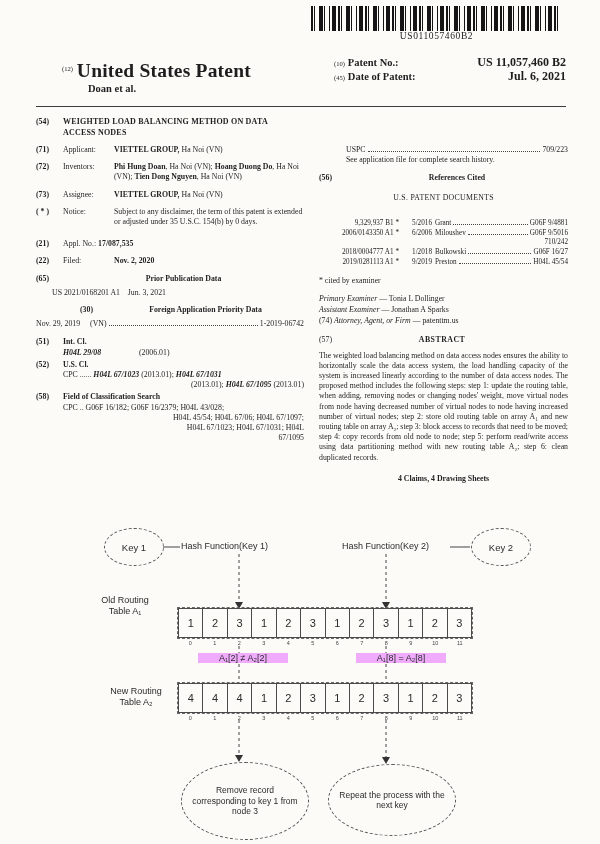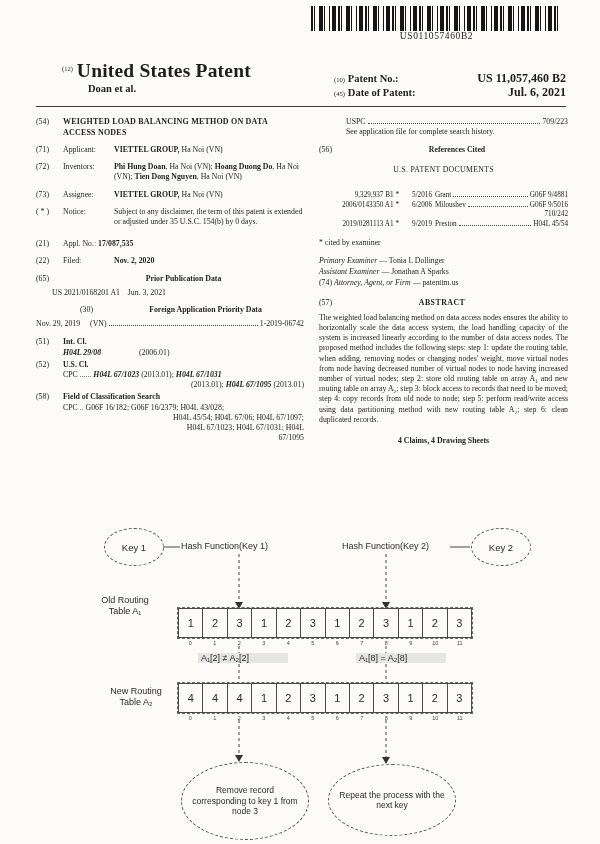--- a/index.html
+++ b/index.html
@@ -21,45 +21,45 @@
   }
   .barcode-num{
     position:absolute;left:311px;top:31px;width:251px;text-align:center;
     font-size:9.5px;letter-spacing:.6px;color:#222;
   }
   
   .hdr-left{position:absolute;left:62px;top:60px;}
   .kindnum{font-size:6.5px;vertical-align:6px;}
   .hdr-title{font-size:19.5px;font-weight:bold;letter-spacing:.2px;}
   .hdr-author{font-size:10.5px;font-weight:bold;margin-left:26px;margin-top:1px;}
-  .hdr-right{position:absolute;left:334px;top:72px;width:232px;}
+  .hdr-right{position:absolute;left:334px;top:56px;width:232px;}
   .hdr-row{display:flex;align-items:baseline;font-size:10px;line-height:13px;}
   .hdr-row .knum{font-size:6.5px;margin-right:3px;}
   .hdr-row .hlabel{font-weight:bold;font-size:10.5px;}
   .hdr-row .hval{font-weight:bold;font-size:12px;margin-left:auto;}
   .hdr-rule{position:absolute;left:36px;top:106px;width:530px;height:0;border-top:1.6px solid #3c3c3c;}
   
   .cols{position:absolute;left:36px;top:117px;width:532px;display:flex;gap:15px;}
   .col-l{width:268px;font-size:7.8px;line-height:10.2px;}
   .col-r{width:249px;font-size:7.8px;line-height:10.2px;}
   .sec{display:grid;grid-template-columns:27px 1fr;margin-bottom:7px;}
-  .sec .num{white-space:nowrap;}
+  .sec .num{white-space:nowrap;font-weight:bold;}
   .lab-val{display:grid;grid-template-columns:51px 1fr;}
   .b{font-weight:bold;}
   .bi{font-weight:bold;font-style:italic;}
   .i{font-style:italic;}
   .title54{font-weight:bold;font-size:8px;line-height:10.5px;letter-spacing:.2px;max-width:206px;}
   .center-head{text-align:center;font-weight:bold;}
   .leader{flex:1;border-bottom:1px dotted #444;margin:0 2px 1.5px 2px;min-width:8px;}
   .flexline{display:flex;align-items:baseline;}
   .ralign{text-align:right;}
   .fos-lines div{text-align:right;}
   .fos-lines div:first-child{text-align:left;}
   
-  .uspc-block{margin-left:27px;margin-bottom:8px;}
+  .uspc-block{margin-left:27px;margin-bottom:8px;margin-top:28px;}
   .refs-head{text-align:center;font-weight:bold;margin-bottom:6px;}
   .refs-sub{text-align:center;margin-bottom:16px;letter-spacing:.3px;}
   .cit{display:flex;align-items:baseline;font-size:7.2px;line-height:9.8px;}
   .cit .ref{width:80px;text-align:right;white-space:nowrap;}
   .cit .date{width:33px;text-align:right;white-space:nowrap;margin-right:3px;}
   .cit .nm{white-space:nowrap;}
   .cit .cls{text-align:right;white-space:nowrap;}
   .cit-extra{text-align:right;font-size:7.2px;line-height:9.8px;}
   .cited-note{margin:8px 0 8px 0;}
   .exam{line-height:10.8px;}
@@ -75,21 +75,21 @@
     display:flex;align-items:center;justify-content:center;text-align:center;}
   .key-ell{font-size:9.5px;}
   .hash-lab{position:absolute;font-size:9px;white-space:nowrap;}
   .tbl-label{position:absolute;width:82px;text-align:center;font-size:9px;line-height:11px;}
   .cells{position:absolute;left:178px;width:294px;height:30px;display:flex;outline:1px dashed #666;}
   .cells span{flex:1;border:1px solid #4a4a4a;margin-left:-1px;display:flex;
     align-items:center;justify-content:center;font-size:11px;background:#fcfbf8;}
   .cells span:first-child{margin-left:0;}
   .idxrow{position:absolute;left:178px;width:294px;display:flex;}
   .idxrow span{flex:1;text-align:center;font-size:5.5px;color:#444;}
-  .eq{position:absolute;font-size:9px;background:#e5e5e5;padding:0 3px;text-align:left;}
+  .eq{position:absolute;font-size:9px;background:#f0abfc;padding:0 3px;text-align:center;}
   .big-ell{font-size:8.5px;line-height:10.5px;padding:4px 6px;}
 </style>
 </head>
 <body>
 
 <div class="page">
 
   <div class="barcode"></div>
   <div class="barcode-num">US011057460B2</div>
 
@@ -257,20 +257,27 @@
         </div>
         <div class="cit">
           <span class="ref">2006/0143350 A1 *</span>
           <span class="date">6/2006</span>
           <span class="nm">Miloushev</span>
           <span class="leader"></span>
           <span class="cls">G06F 9/5016</span>
         </div>
         <div class="cit-extra">710/242</div>
         <div class="cit">
+          <span class="ref">2018/0004777 A1 *</span>
+          <span class="date">1/2018</span>
+          <span class="nm">Bulkowski</span>
+          <span class="leader"></span>
+          <span class="cls">G06F 16/27</span>
+        </div>
+        <div class="cit">
           <span class="ref">2019/0281113 A1 *</span>
           <span class="date">9/2019</span>
           <span class="nm">Preston</span>
           <span class="leader"></span>
           <span class="cls">H04L 45/54</span>
         </div>
       </div>
 
       <div class="cited-note">* cited by examiner</div>
 

